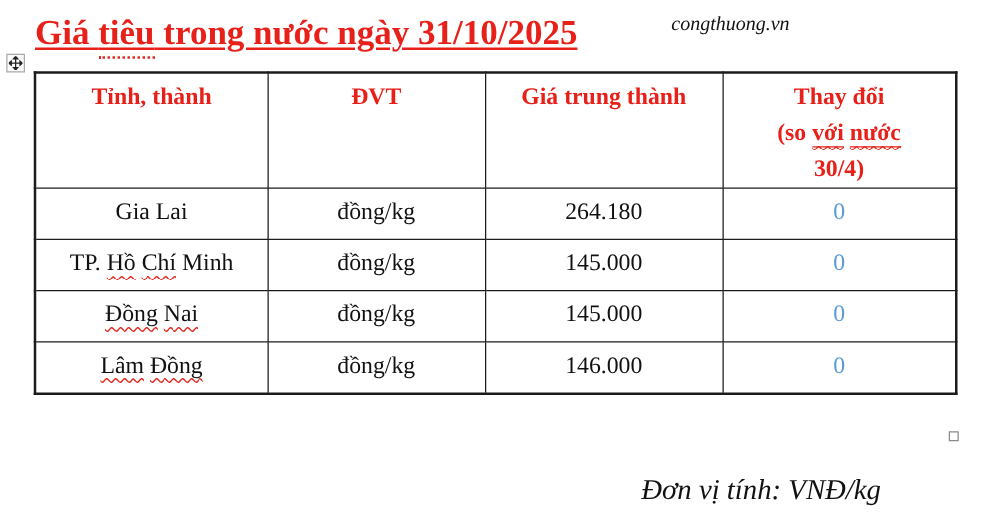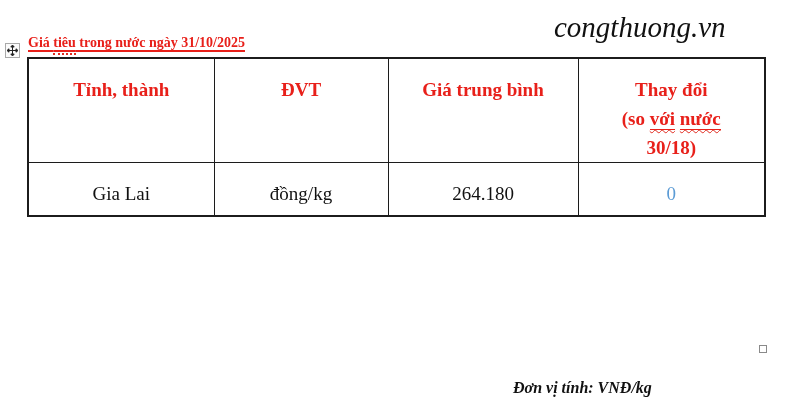--- a/index.html
+++ b/index.html
@@ -8,64 +8,63 @@
     --border:#1c1c1c;
   }
   html,body{margin:0;padding:0;}
   body{
     width:800px;height:416px;position:relative;background:#ffffff;
     font-family:"Liberation Serif","DejaVu Serif",serif;color:#111;
     overflow:hidden;
   }
   .page-title{
     position:absolute;left:28px;top:11px;
-    font-size:14px;font-weight:bold;color:var(--red);
+    font-size:28px;font-weight:bold;color:var(--red);
     text-decoration:underline;text-decoration-thickness:2px;text-underline-offset:3px;
     white-space:nowrap;
-    margin-top:24px;
   }
   .site-name{
-    position:absolute;left:554px;top:11px;
-    font-size:29px;font-style:italic;color:#111;white-space:nowrap;
+    position:absolute;left:537px;top:11px;
+    font-size:16px;font-style:italic;color:#111;white-space:nowrap;
   }
   .move-handle{
     position:absolute;left:5px;top:43px;width:15px;height:15px;
     border:1px solid #a9a9a9;background:#fbfbfb;
     display:flex;align-items:center;justify-content:center;box-sizing:border-box;
   }
   .resize-handle{
     position:absolute;left:759px;top:345px;width:8px;height:8px;
     border:1px solid #8a8a8a;background:#ffffff;box-sizing:border-box;
   }
   table.price-table{
     position:absolute;left:27px;top:57px;width:737px;
     border-collapse:collapse;table-layout:fixed;
     border:2px solid var(--border);
   }
   .price-table th,.price-table td{
     border:1.5px solid var(--border);
     text-align:center;vertical-align:top;
-    padding:16px 2px 0 2px;
+    padding:4px 2px 0 2px;
     font-size:19px;line-height:29px;
   }
   .price-table th{
     color:var(--red);font-weight:bold;height:84px;
   }
   .price-table td{height:36px;}
   .change-cell{color:var(--blue);}
   .squiggle{
     text-decoration:underline;text-decoration-style:wavy;
     text-decoration-color:#e02b20;text-decoration-thickness:1px;
     text-underline-offset:4px;text-decoration-skip-ink:none;
   }
   .useg{border-bottom:1.5px solid currentColor;text-align:center;}
   .dots{border-bottom:2px dotted #e02b20;padding-bottom:3px;}
   .footer-note{
     position:absolute;left:513px;top:379px;
-    font-size:16px;font-style:italic;color:#111;white-space:nowrap;font-weight:bold;
+    font-size:23px;font-style:italic;color:#111;white-space:nowrap;
   }
 </style>
 </head>
 <body>
 
 <div class="page-title"><span>Giá </span><span class="dots">tiêu</span><span> trong nước ngày 31/10/2025</span></div>
 
 <div class="site-name">congthuong.vn</div>
 
 <div class="move-handle">
@@ -85,33 +84,51 @@
   <colgroup>
     <col style="width:186px">
       <col style="width:174px">
       <col style="width:190px">
       <col style="width:187px">
   </colgroup>
   <thead>
     <tr>
       <th>Tỉnh, thành</th>
       <th>ĐVT</th>
-      <th>Giá trung bình</th>
+      <th>Giá trung thành</th>
       <th>
         <div>Thay đổi</div>
         <div><span>(so </span><span class="squiggle useg">với</span><span> </span><span class="squiggle useg">nước</span></div>
-        <div>30/18)</div>
+        <div>30/4)</div>
       </th>
     </tr>
   </thead>
   <tbody>
     <tr>
       <td class="province-cell"><span>Gia Lai</span></td>
       <td class="unit-cell">đồng/kg</td>
       <td class="price-cell">264.180</td>
       <td class="change-cell">0</td>
     </tr>
+    <tr>
+      <td class="province-cell"><span>TP. </span><span class="squiggle">Hồ</span><span> </span><span class="squiggle">Chí</span><span> Minh</span></td>
+      <td class="unit-cell">đồng/kg</td>
+      <td class="price-cell">145.000</td>
+      <td class="change-cell">0</td>
+    </tr>
+    <tr>
+      <td class="province-cell"><span class="squiggle">Đồng</span><span> </span><span class="squiggle">Nai</span></td>
+      <td class="unit-cell">đồng/kg</td>
+      <td class="price-cell">145.000</td>
+      <td class="change-cell">0</td>
+    </tr>
+    <tr>
+      <td class="province-cell"><span class="squiggle">Lâm</span><span> </span><span class="squiggle">Đồng</span></td>
+      <td class="unit-cell">đồng/kg</td>
+      <td class="price-cell">146.000</td>
+      <td class="change-cell">0</td>
+    </tr>
   </tbody>
 </table>
 
 <div class="resize-handle"></div>
 
 <div class="footer-note">Đơn vị tính: VNĐ/kg</div>
 
 </body></html>

